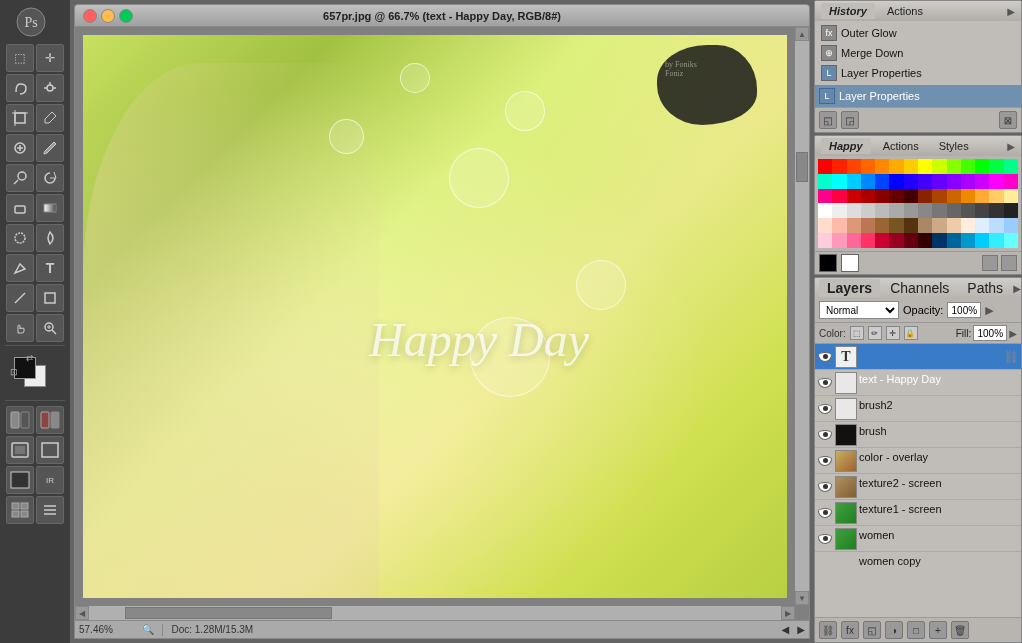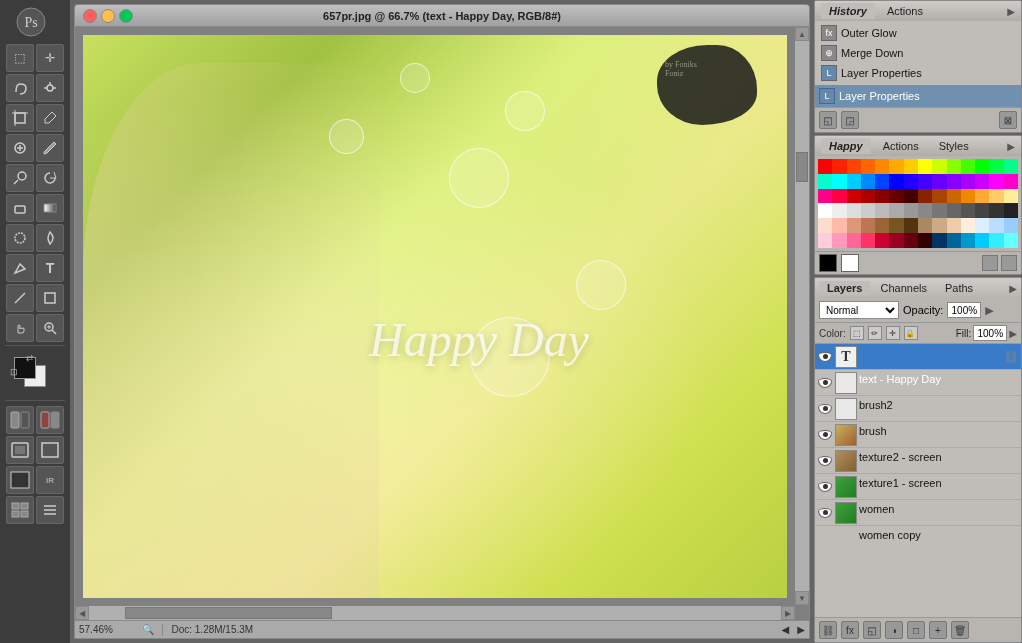--- a/index.html
+++ b/index.html
@@ -190,21 +190,21 @@
     
     #color-panel { }
 
     
     #layers-panel { flex: 1; }
     .layers-header {
       background: linear-gradient(to bottom, #d0cdc8, #b8b5b0);
       height: 20px; display: flex; align-items: center; padding: 0 4px; gap: 2px;
     }
     .layers-tab {
-      padding: 1px 8px; font-size: 11px; color: #222; cursor: pointer; border-radius: 2px 2px 0 0;
+      padding: 1px 8px; font-size: 14px; color: #222; cursor: pointer; border-radius: 2px 2px 0 0;
     }
     .layers-tab.active { background: #c0bdb8; font-weight: bold; }
     .layers-controls {
       padding: 3px 4px;
       display: flex; align-items: center; gap: 4px;
       background: #b8b5b0;
       border-bottom: 1px solid #999;
     }
     .blend-select {
       width: 80px; height: 18px; background: #fff; border: 1px solid #888;
@@ -704,20 +704,29 @@
       <div class="layer-row">
         <div class="layer-vis">
           <div class="eye-icon">
               <div class="eye-pupil"></div>
             </div>
         </div>
         <div class="layer-thumb white-layer"></div>
         <span class="layer-name">brush</span>
       </div>
 
+      <div class="layer-row">
+        <div class="layer-vis">
+          <div class="eye-icon">
+              <div class="eye-pupil"></div>
+            </div>
+        </div>
+        <div class="layer-thumb black-layer"></div>
+        <span class="layer-name">color - overlay</span>
+      </div>
 
       <div class="layer-row">
         <div class="layer-vis">
           <div class="eye-icon">
               <div class="eye-pupil"></div>
             </div>
         </div>
         <div class="layer-thumb texture"></div>
         <span class="layer-name">texture2 - screen</span>
       </div>

